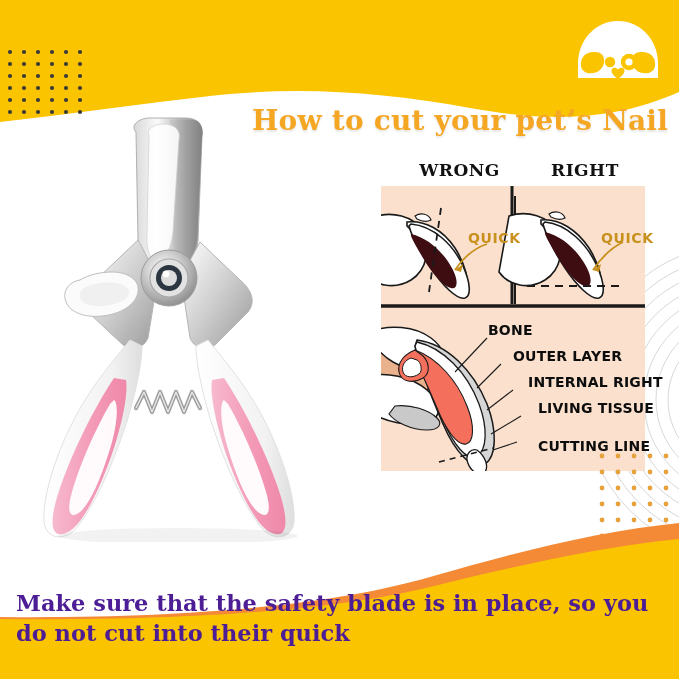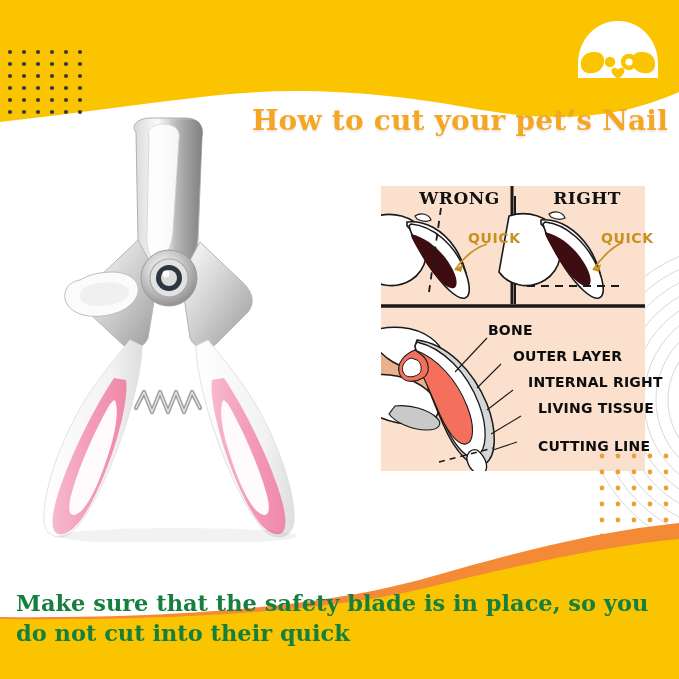--- a/index.html
+++ b/index.html
@@ -19,43 +19,43 @@
   }
 
   
   #panel{
     position:absolute;left:381px;top:186px;width:264px;height:285px;
     background:#fae0cd;overflow:hidden;
   }
   .panel-head{
     position:absolute;top:160px;
     font-family:"DejaVu Serif","Liberation Serif",serif;
-    font-weight:700;font-size:17px;color:#111;letter-spacing:.5px;margin-top:28px;
+    font-weight:700;font-size:17px;color:#111;letter-spacing:.5px;
   }
   #head-wrong{left:397px;width:125px;text-align:center;}
-  #head-right{left:496px;width:125px;text-align:right;}
+  #head-right{left:551px;width:125px;text-align:left;}
 
   .anat-label{
     position:absolute;
     font-family:"DejaVu Sans","Liberation Sans",sans-serif;
     font-weight:700;font-size:14px;color:#0d0d0d;letter-spacing:.2px;
     white-space:nowrap;
   }
 
   .quick-label{
     position:absolute;
     font-family:"DejaVu Sans","Liberation Sans",sans-serif;
     font-weight:700;font-size:14px;color:#c8901c;letter-spacing:.6px;
   }
 
   
   #banner-text{
     position:absolute;left:16px;top:588px;width:650px;
     font-family:"DejaVu Serif","Liberation Serif",serif;
-    font-weight:700;font-size:22.5px;line-height:30px;color:#15803d;
+    font-weight:700;font-size:22.5px;line-height:30px;color:#4c1d95;
   }
 </style>
 </head>
 <body>
 
 <div id="stage">
 
   <svg class="abs" style="left:0;top:0;" width="679" height="135">
     <path d="M0,0 L679,0 L679,92 C620,118 560,124 470,108 C380,92 300,86 210,96 C140,104 70,114 0,122 Z" fill="#fbc400"></path>
   </svg>

